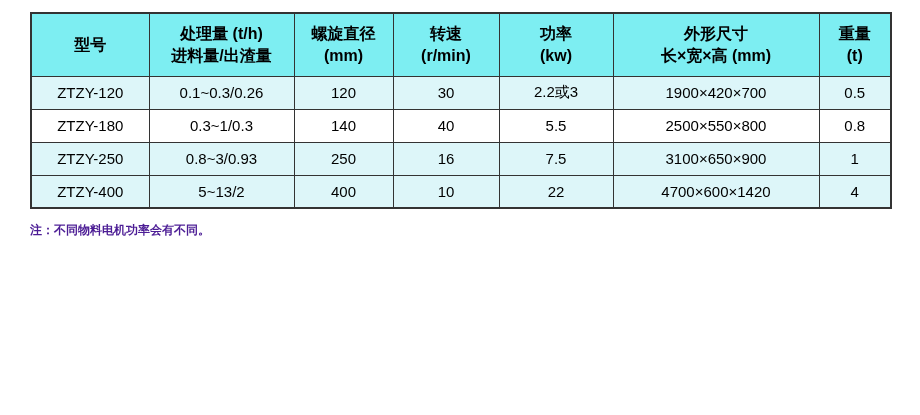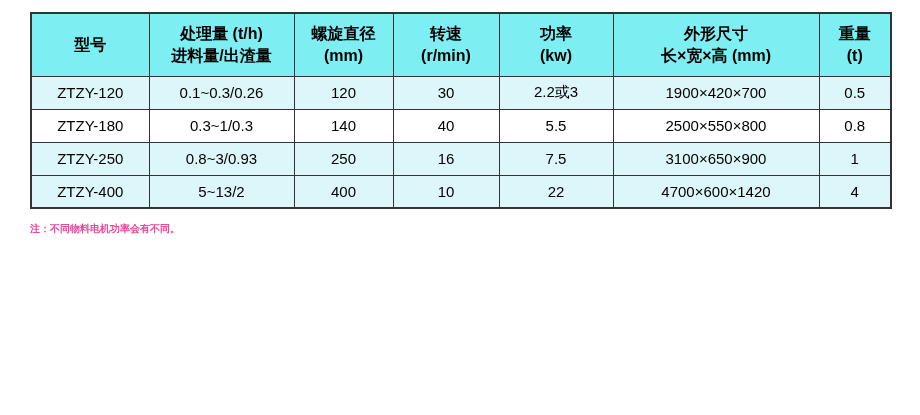--- a/index.html
+++ b/index.html
@@ -38,23 +38,23 @@
   tbody td{
     height:33px;
     font-size:15px;
     font-weight:500;
   }
   tr.bg-cyan td{background:var(--row-cyan);}
   tr.bg-white td{background:var(--row-white);}
   tr.bg-highlight td{background:var(--row-highlight);}
   .note{
     margin-top:13px;
-    font-size:10px;
+    font-size:12px;
     font-weight:bold;
-    color:#ec4899;
+    color:#4c1d95;
     text-align:left;
   }
   .hline{display:block;}
 </style>
 </head>
 <body>
 
 <div class="wrap">
   <table>
     <colgroup id="colgroup">

